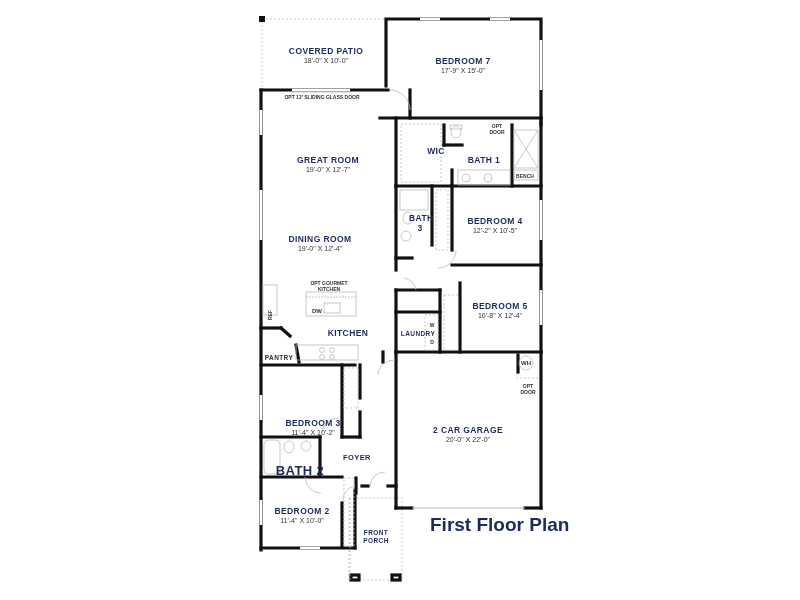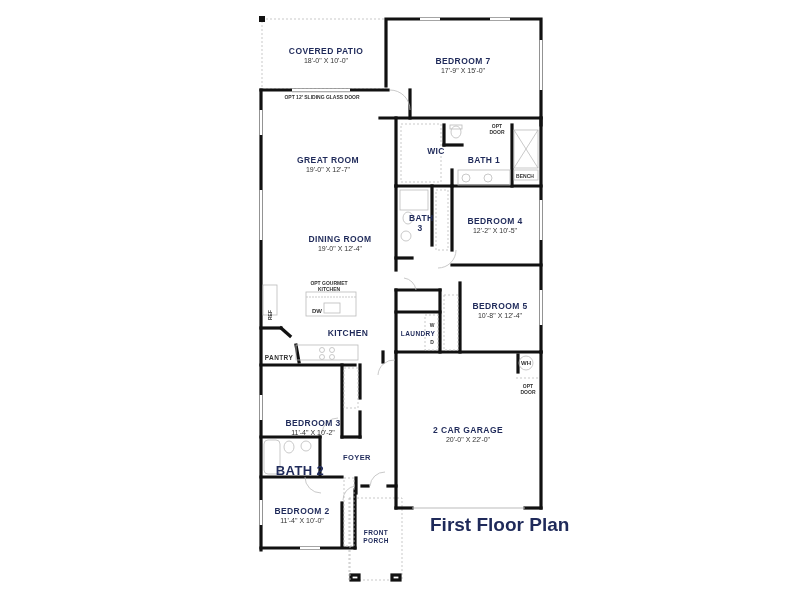--- a/index.html
+++ b/index.html
@@ -181,21 +181,21 @@
 </div>
 <div class="lbl rn" style="left:421px;top:146px;margin-left:15px;">WIC</div>
 <div class="lbl rn" style="left:484px;top:155px;">BATH 1</div>
 <div class="lbl sm" style="left:497px;top:123px;width:18px;white-space:normal;">OPT DOOR</div>
 <div class="lbl sm" style="left:525px;top:173px;">BENCH</div>
 <div class="lbl rn" style="left:420px;top:213px;width:22px;white-space:normal;line-height:10px;">BATH 3</div>
 <div class="lbl" style="left:495px;top:216px;">
   <div class="rn">BEDROOM 4</div>
   <div class="dim">12'-2" X 10'-5"</div>
 </div>
-<div class="lbl" style="left:340px;top:234px;">
+<div class="lbl" style="left:320px;top:234px;">
   <div class="rn">DINING ROOM</div>
   <div class="dim">19'-0" X 12'-4"</div>
 </div>
 <div class="lbl sm" style="left:329px;top:280px;width:42px;white-space:normal;">OPT GOURMET KITCHEN</div>
 <div class="lbl sm" style="left:317px;top:308px;font-size:6px;">DW</div>
 <div class="lbl sm" style="left:270px;top:312px;transform:translateX(-50%) rotate(-90deg);">REF</div>
 <div class="lbl" style="left:500px;top:301px;">
   <div class="rn">BEDROOM 5</div>
   <div class="dim">10'-8" X 12'-4"</div>
 </div>

